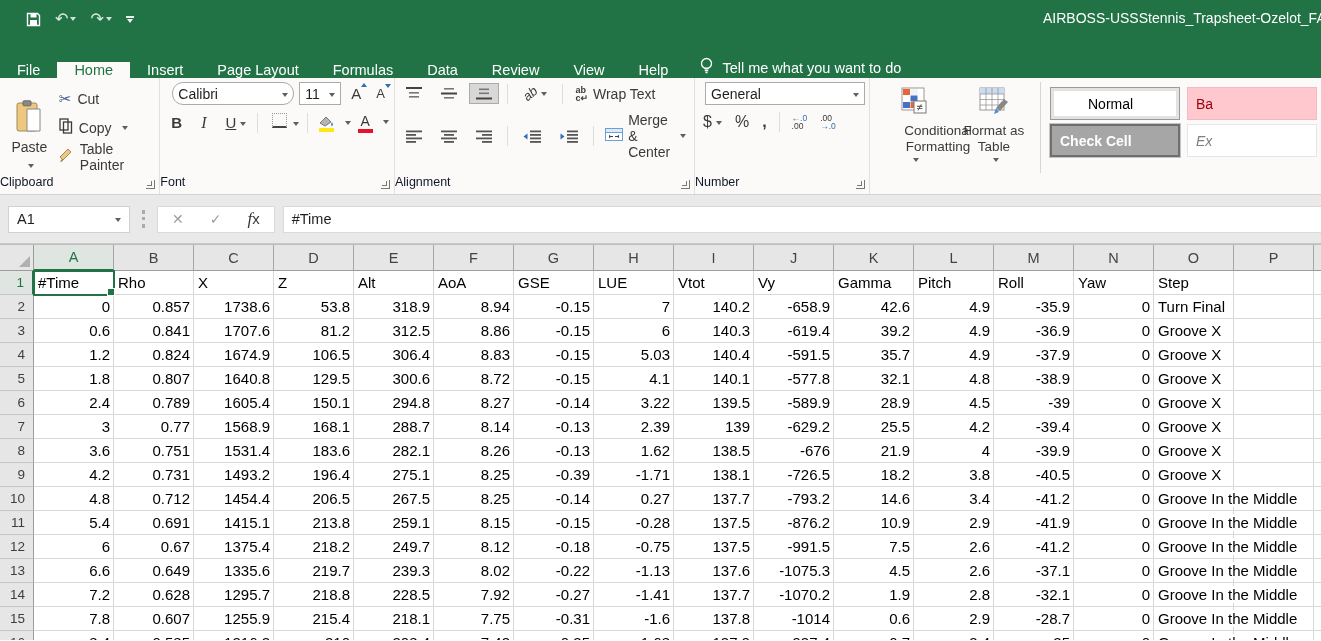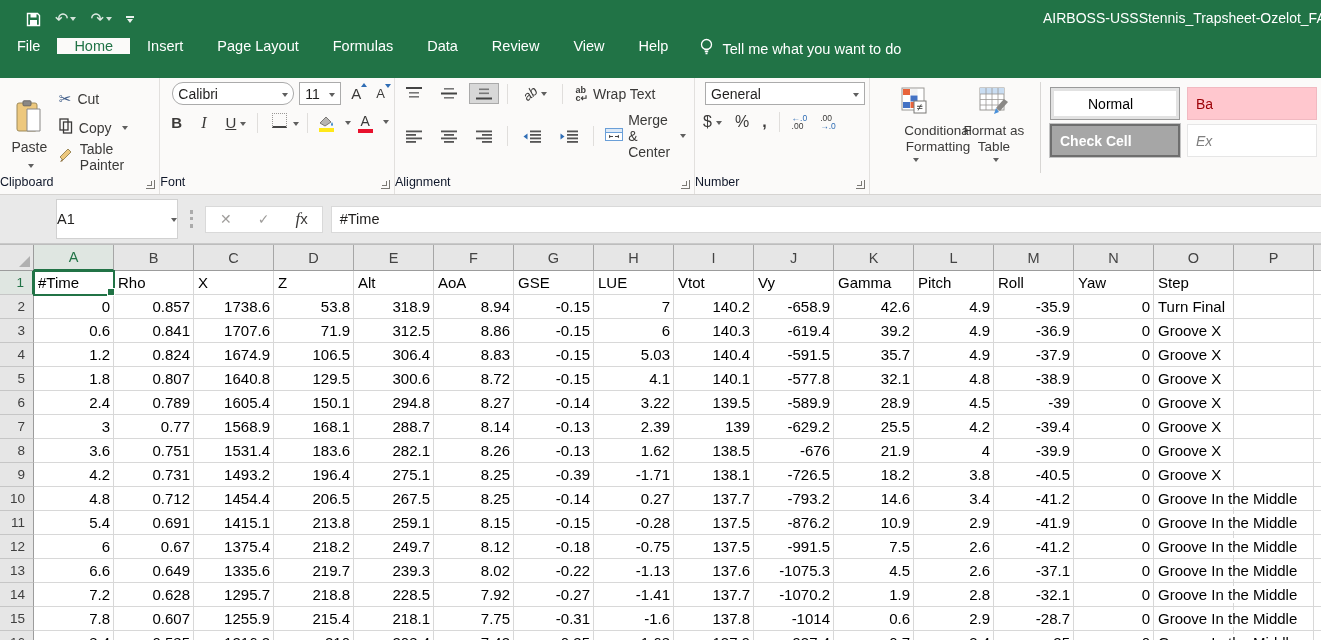--- a/index.html
+++ b/index.html
@@ -13,21 +13,21 @@
   .qat .qbtn { display:flex; align-items:center; color:rgba(255,255,255,.85); font-size:16px; line-height:16px; }
   .undo-redo { letter-spacing:0; }
   .dd::after { content:''; display:inline-block; margin-left:4px; border-left:3.5px solid transparent; border-right:3.5px solid transparent; border-top:4px solid #5f5f5f; vertical-align:2px; }
   .dd-light::after { border-top-color:rgba(255,255,255,.8); margin-left:2px; }
   .qat-custom { display:inline-flex; flex-direction:column; align-items:center; gap:1px; }
   .qat-custom .bar { width:8px; height:2px; background:rgba(255,255,255,.9); }
   .qat-custom .tri { border-left:3.5px solid transparent; border-right:3.5px solid transparent; border-top:4px solid rgba(255,255,255,.9); }
   .doc-title { position:absolute; left:1043px; top:10px; color:#fff; font-size:14px; white-space:nowrap; }
 
   
-  .tabrow { height:40px; background:#217346; display:flex; align-items:flex-start; }
+  .tabrow { height:40px; background:#217346; display:flex; align-items:flex-end; }
   #tabs { display:flex; }
   .tab { color:#fff; font-size:14.5px; padding:0 17px; display:flex; align-items:center; cursor:default; }
   .tab.active { background:#fbfaf9; color:#217346; }
   .tellme { display:flex; align-items:center; color:#fff; font-size:14.5px; gap:8px; padding-left:14px; }
 
   
   .ribbon { height:117px; background:#fbfaf9; border-bottom:1px solid #d5d3d1; display:flex; }
   .group { position:relative; border-right:1px solid #e2e0de; display:flex; flex-direction:column; }
   .group-content { flex:1; display:flex; padding:4px 4px 0 4px; }
   .group-footer { height:21px; text-align:left; font-size:12.5px; color:#0f172a; line-height:18px; }
@@ -76,21 +76,21 @@
   .bigbtn { width:80px; display:flex; flex-direction:column; align-items:center; padding-top:4px; gap:3px; font-size:13.5px; color:#3b3a39; text-align:center; line-height:16px; }
   .style-gallery { margin-left:6px; border-left:1px solid #d8d6d4; padding:5px 0 0 9px; display:grid; grid-template-rows:33px 33px; grid-auto-flow:column; grid-auto-columns:130px; gap:4px 7px; overflow:hidden; align-items:stretch; }
   .chip { display:flex; align-items:center; padding:0 8px; font-size:14px; white-space:nowrap; }
   .chip-normal { background:#fff; border:1px solid #9a9a9a; box-shadow:inset 0 0 0 3px #e2e2e2; color:#000;padding-left:37px; }
   .chip-bad { background:#ffc7ce; color:#9c0006; border:1px solid #f1b9c1; }
   .chip-check { background:#a6a6a6; border:2px solid #6e6e6e; outline:1px solid #c3c3c3; color:#fff; font-weight:bold; }
   .chip-expl { background:#fff; color:#7f7f7f; font-style:italic; border:1px solid #e6e6e6; }
 
   
   .fbar { height:49px; background:#e9e9e9; border-bottom:1px solid #c9c9c9; display:flex; align-items:center; padding:0 0 0 8px; gap:8px; }
-  .namebox { width:122px; height:40px; background:#fff; border:1px solid #d1d1d1; display:flex; align-items:center; justify-content:space-between; padding:0 0; font-size:14.5px; color:#201f1e;margin-left:48px; }
+  .namebox { width:122px; height:27px; background:#fff; border:1px solid #d1d1d1; display:flex; align-items:center; justify-content:space-between; padding:0 8px; font-size:14.5px; color:#201f1e; }
   .grip { height:18px; border-left:3px dotted #ababab; margin:0 4px; }
   .fbtns { height:27px; background:#fff; border:1px solid #d9d9d9; display:flex; align-items:center; padding:0 14px; gap:26px; }
   .fbx { color:#9f9d9b; font-size:14px; }
   .fbc { color:#9f9d9b; font-size:14px; }
   .ffx { font-size:15px; color:#3b3a39; }
   .ffx i { font-family:"Liberation Serif", serif; font-style:italic; font-size:17px; }
   .finput { flex:1; height:27px; background:#fff; border:1px solid #d9d9d9; border-right:none; display:flex; align-items:center; padding:0 8px; font-size:14.5px; color:#201f1e; }
 
   
   .grid-wrap { height:396px; overflow:hidden; border-top:1px solid #bdbdbd; background:#fff; }
@@ -487,21 +487,21 @@
         <div class="cell num">0</div>
         <div class="cell txt">
           <span class="ovf">Turn Final</span>
         </div>
         <div class="cell num"></div>
         <div class="cell sliver"></div>
         <div class="rowhead">3</div>
         <div class="cell num">0.6</div>
         <div class="cell num">0.841</div>
         <div class="cell num">1707.6</div>
-        <div class="cell num">71.9</div>
+        <div class="cell num">81.2</div>
         <div class="cell num">312.5</div>
         <div class="cell num">8.86</div>
         <div class="cell num">-0.15</div>
         <div class="cell num">6</div>
         <div class="cell num">140.3</div>
         <div class="cell num">-619.4</div>
         <div class="cell num">39.2</div>
         <div class="cell num">4.9</div>
         <div class="cell num">-36.9</div>
         <div class="cell num">0</div>

